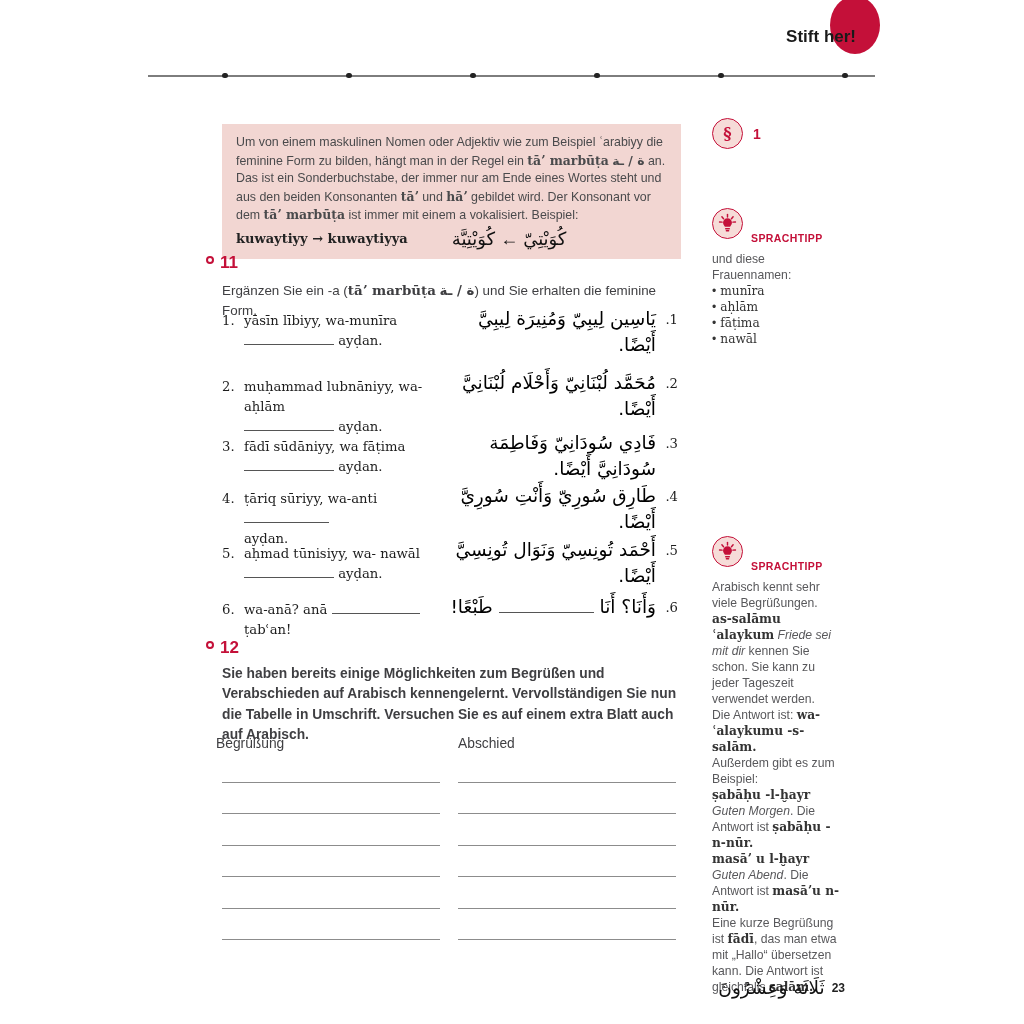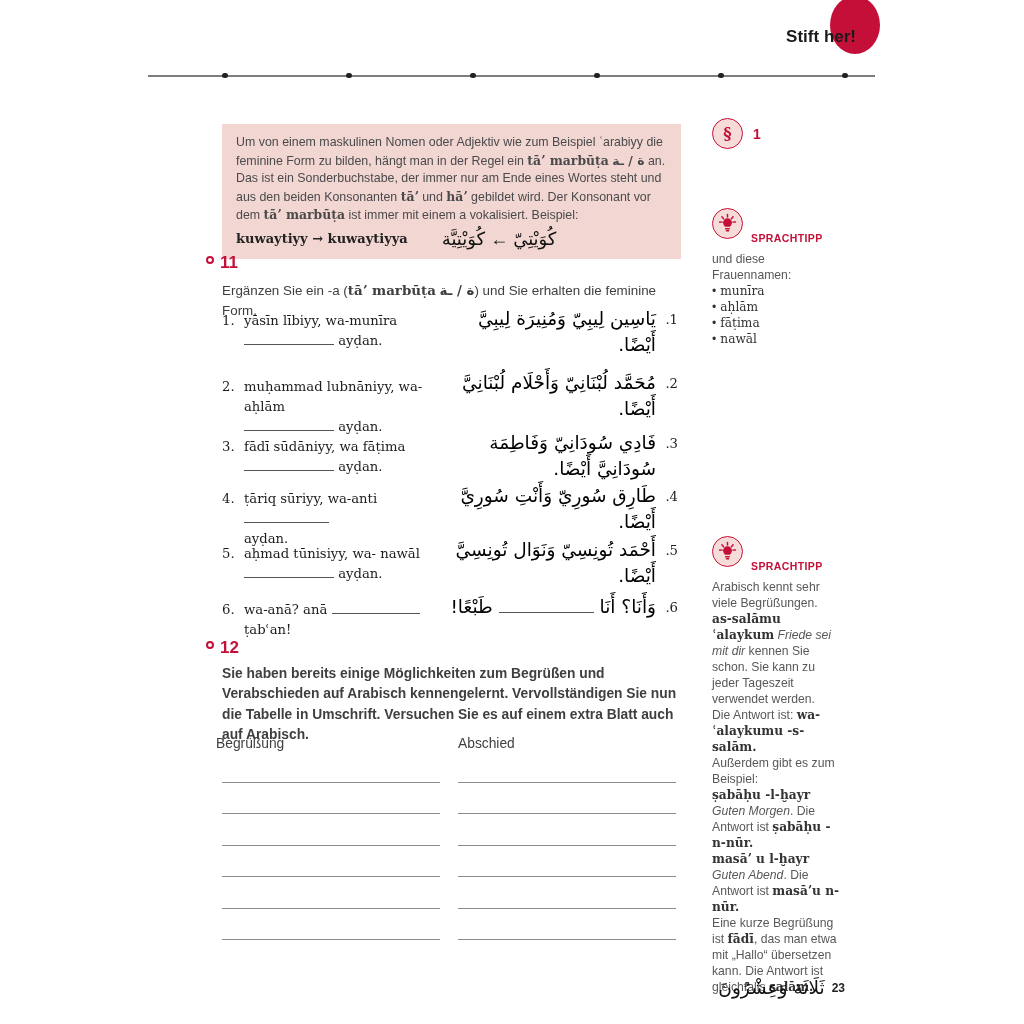--- a/index.html
+++ b/index.html
@@ -23,21 +23,21 @@
   
   .corner-circle{position:absolute;left:830px;top:-4px;width:50px;height:58px;background:var(--accent);border-radius:50%;}
   .page-title{position:absolute;top:27px;right:168px;font-size:17px;font-weight:bold;color:#1a1a1a;}
 
   .top-rule{position:absolute;left:148px;top:75px;width:727px;height:1.5px;background:#7d7d7d;}
   .top-rule .dot{position:absolute;top:-2.2px;width:5.5px;height:5.5px;border-radius:50%;background:#222;}
 
   
   .intro-box{position:absolute;left:222px;top:124px;width:459px;min-height:112px;background:var(--pink);padding:10px 14px 9px 14px;}
   .intro-box .body{font-size:12.4px;line-height:17.6px;color:#4a4a4c;}
-  .intro-example{display:flex;align-items:center;gap:34px;margin-top:3px;}
+  .intro-example{display:flex;align-items:center;gap:44px;margin-top:3px;}
   .intro-example .latin{font-size:13px;font-weight:bold;color:#222;}
   .intro-example .arab{font-size:18px;color:#111;}
 
   
   .icon-circle{position:absolute;width:31px;height:31px;border-radius:50%;background:var(--pink-icon);border:1.6px solid var(--accent);display:flex;align-items:center;justify-content:center;}
   .section-glyph{color:var(--accent);font-size:16px;font-weight:bold;font-family:"DejaVu Serif",serif;}
   .section-number{position:absolute;left:753px;top:126px;color:var(--accent);font-size:14px;font-weight:bold;}
   .tip-label{position:absolute;color:var(--accent);font-size:10.5px;font-weight:bold;letter-spacing:.4px;}
   .tip-text{position:absolute;left:712px;width:132px;font-size:12.2px;line-height:16px;color:var(--gray-text);}
   .tip-text .rich{white-space:pre-line;}

